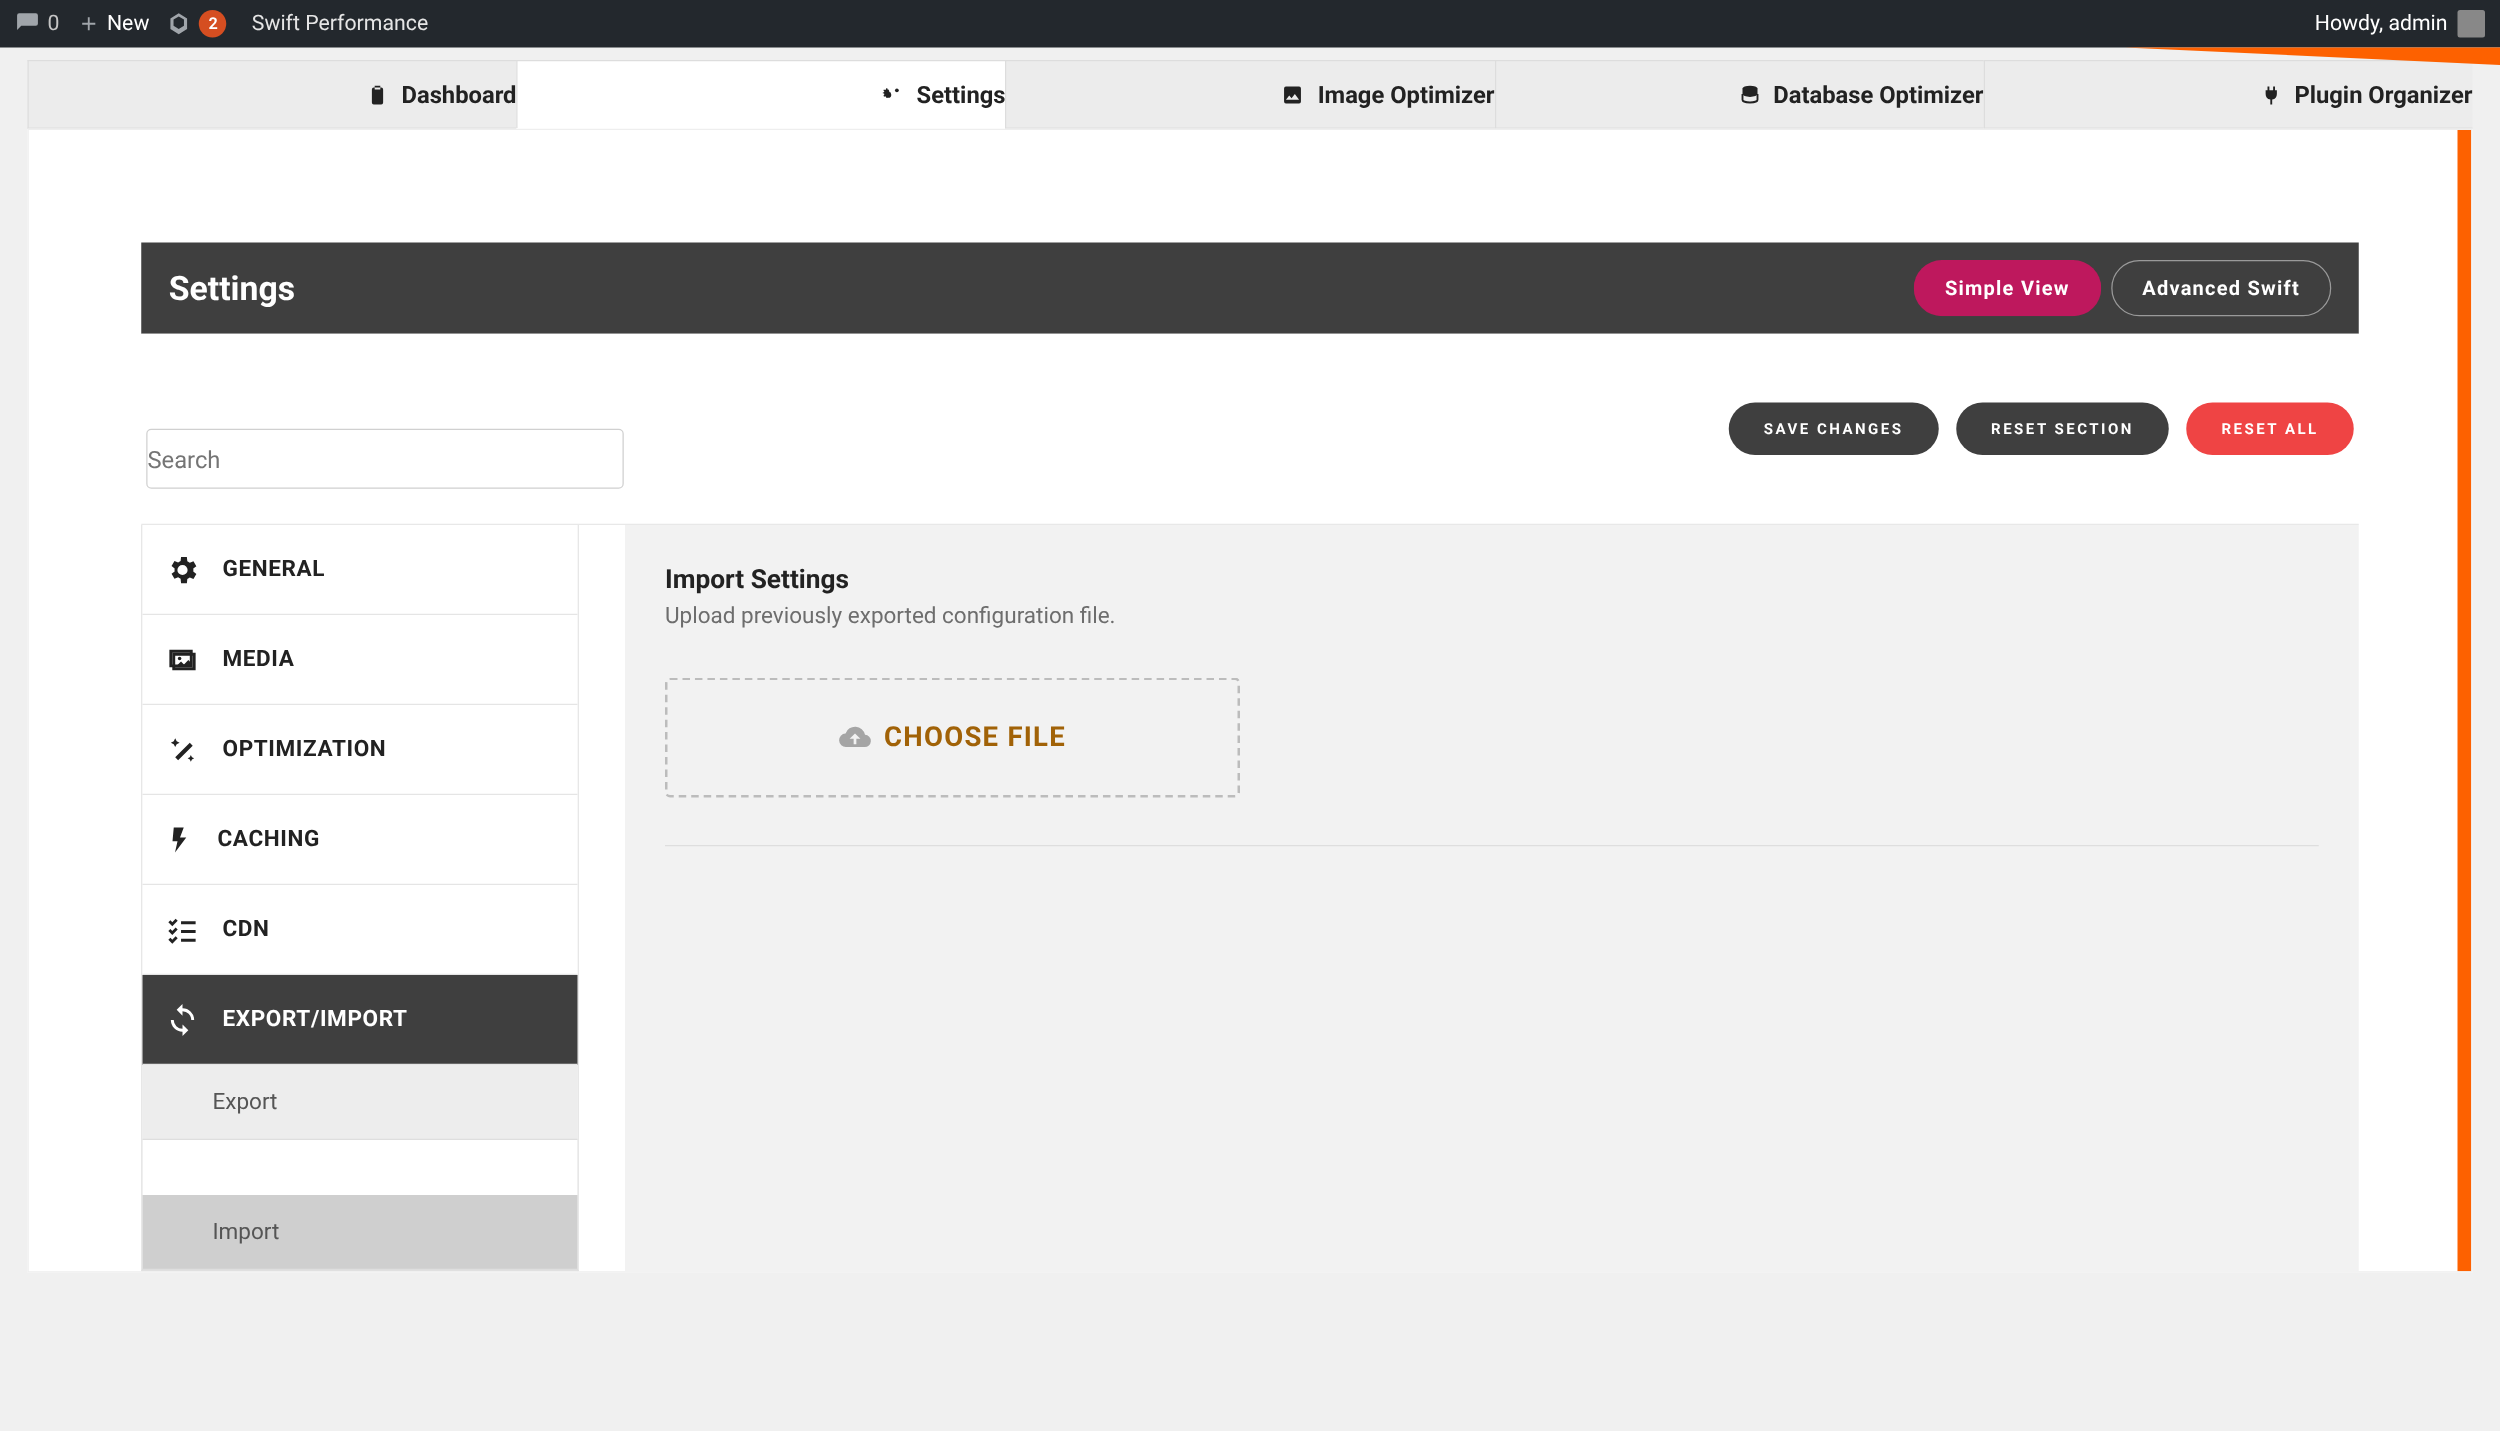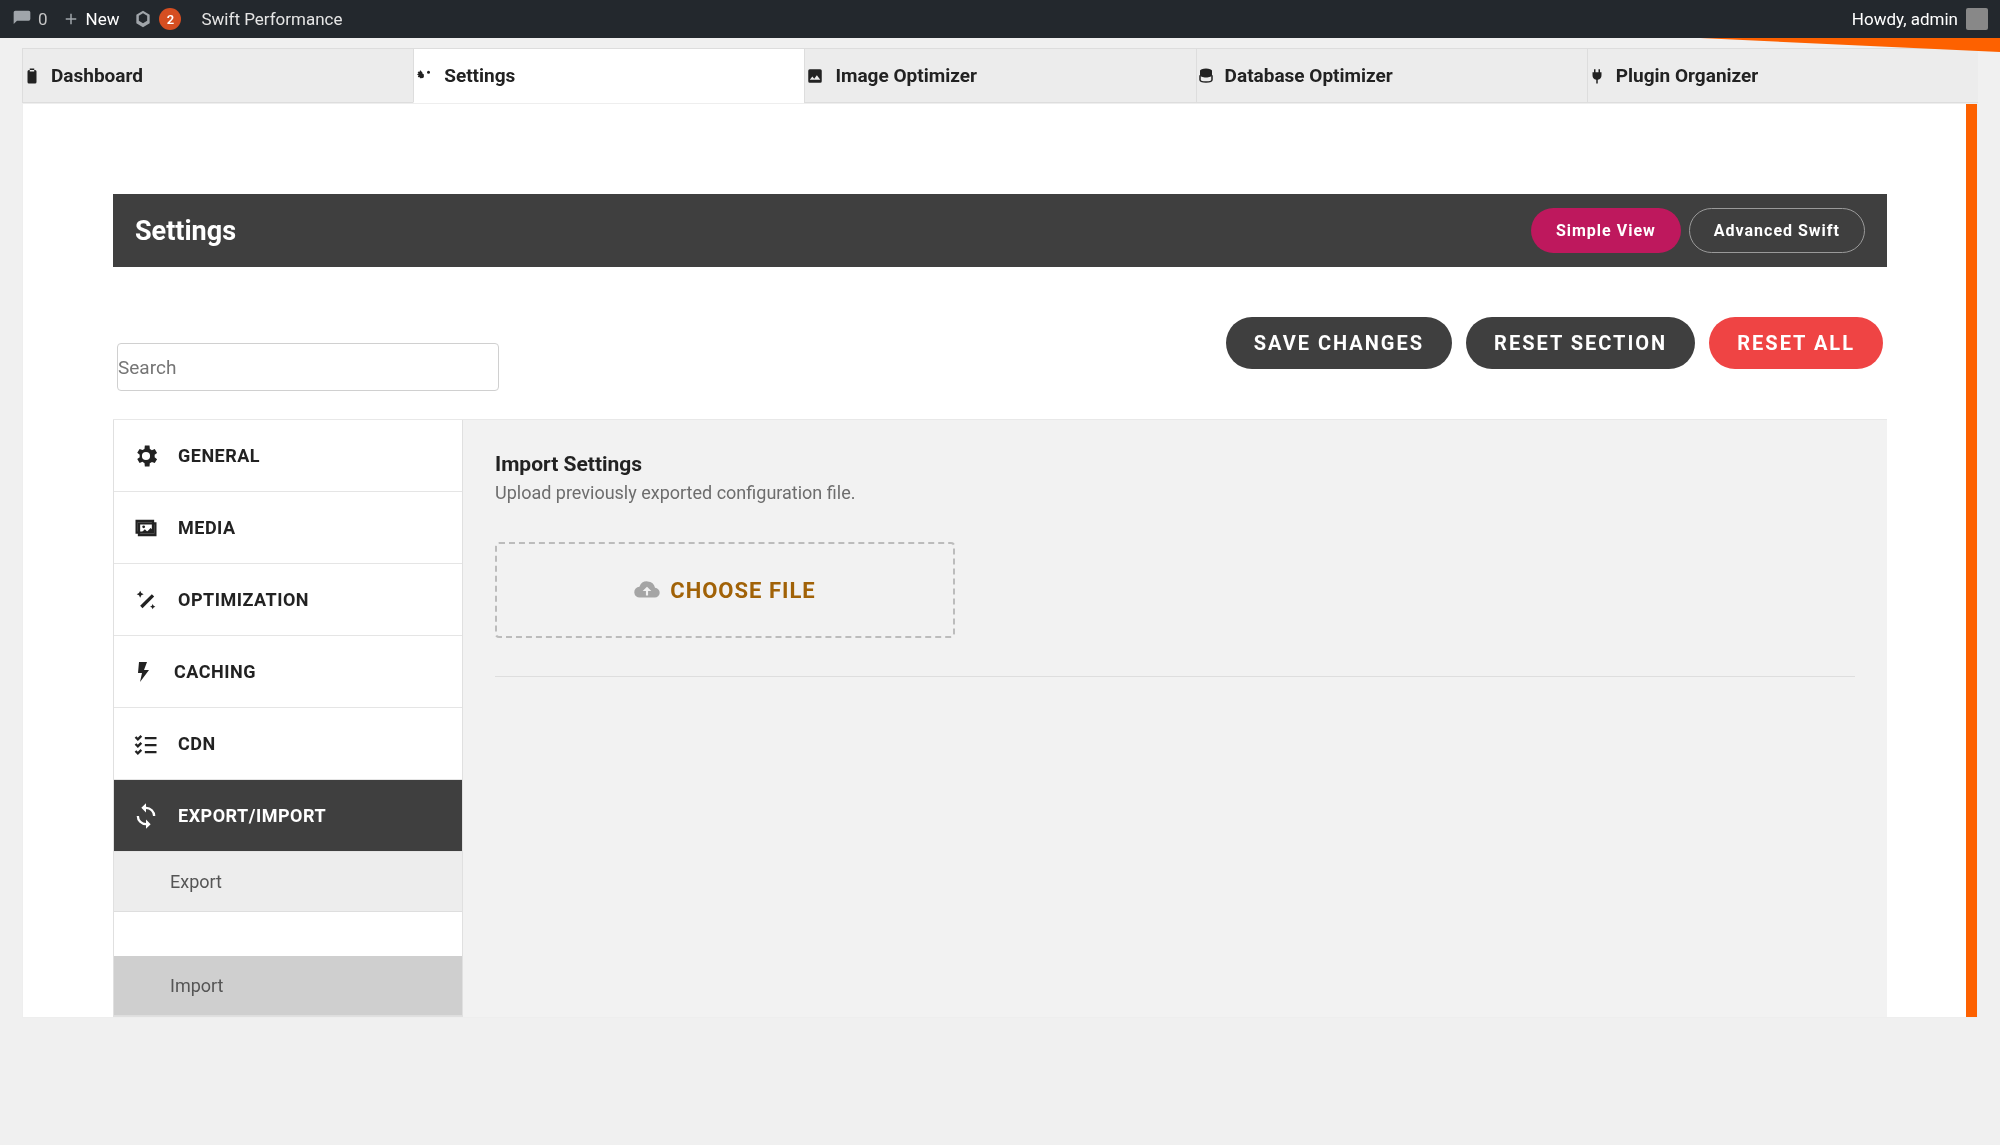--- a/index.html
+++ b/index.html
@@ -5,41 +5,41 @@
 *{box-sizing:border-box;margin:0;padding:0;font-family:-apple-system,BlinkMacSystemFont,'Segoe UI',Roboto,Helvetica,Arial,sans-serif;}
 body{background:#f0f0f0;width:2000px;height:1145px;overflow:hidden;}
 .admin-bar{background:#23282d;height:38px;display:flex;align-items:center;justify-content:space-between;color:#c5c5c5;padding:0 12px;font-size:17px;}
 .admin-left{display:flex;align-items:center;gap:14px;}
 .ab-item{display:flex;align-items:center;gap:6px;cursor:pointer;}
 .ab-badge{background:#d54e21;color:#fff;border-radius:11px;min-width:22px;height:22px;display:inline-flex;align-items:center;justify-content:center;font-size:13px;font-weight:600;padding:0 6px;}
 .admin-right{display:flex;align-items:center;gap:8px;color:#fff;}
 .avatar{width:22px;height:22px;background:#888;border-radius:2px;}
 .page-wrap{padding:10px 22px 0 22px;}
 .tabs-row{display:flex;position:relative;}
-.tab{flex:1;height:55px;background:#ececec;border:1px solid #ddd;display:flex;align-items:center;justify-content:flex-start;gap:10px;font-weight:700;font-size:19px;color:#222;cursor:pointer;border-right:none;}
+.tab{flex:1;height:55px;background:#ececec;border:1px solid #ddd;display:flex;align-items:center;justify-content:flex-end;gap:10px;font-weight:700;font-size:19px;color:#222;cursor:pointer;border-right:none;}
 .tab:last-child{border-right:1px solid #ddd;}
 .tab.active{background:#fff;border-bottom-color:#fff;}
 .corner-triangle{position:absolute;right:-22px;top:-10px;width:0;height:0;border-left:300px solid transparent;border-top:14px solid #fd6100;pointer-events:none;}
 .content-card{background:#fff;border:1px solid #eee;margin:0;overflow:hidden;position:relative;}
 .orange-strip{position:absolute;right:0;top:0;bottom:0;width:11px;background:#fd6100;}
 .inner-pad{padding:90px 90px 0 90px;}
 .panel-header{background:#3f3f3f;display:flex;align-items:center;justify-content:space-between;padding:14px 22px;border-radius:0;}
 .panel-title{color:#fff;font-size:27px;font-weight:700;}
 .view-buttons{display:flex;gap:8px;}
 .view-btn{border-radius:999px;padding:12px 24px;font-size:16px;font-weight:700;letter-spacing:1px;cursor:pointer;border:1px solid transparent;}
 .view-simple{background:#be185d;color:#fff;}
 .view-advanced{background:transparent;color:#fff;border:1px solid #9a9a9a;}
 .panel-body{background:#fff;}
 .search-row{display:flex;align-items:center;justify-content:space-between;padding:28px 4px 28px 4px;border-bottom:1px solid #e8e8e8;}
 .search-input{width:382px;height:48px;border:1px solid #d0d0d0;border-radius:4px;padding:0 0;font-size:19px;color:#888;margin-top:48px;}
 .btn-row{display:flex;gap:14px;}
-.pill-btn{border-radius:999px;padding:14px 28px;font-size:20px;font-weight:700;letter-spacing:2px;cursor:pointer;border:none;color:#fff;}
+.pill-btn{border-radius:999px;padding:14px 28px;font-size:12px;font-weight:700;letter-spacing:2px;cursor:pointer;border:none;color:#fff;}
 .pill-dark{background:#3f3f3f;}
 .pill-red{background:#ef4444;}
-.main-split{display:flex;}
+.main-split{display:flex;gap:37px;}
 .sidebar{width:350px;border:1px solid #e0e0e0;border-top:none;}
 .side-item{display:flex;align-items:center;gap:18px;height:72px;padding:0 18px;font-size:18px;font-weight:700;color:#222;border-bottom:1px solid #e5e5e5;background:#fff;cursor:pointer;letter-spacing:0.5px;}
 .side-item.active{background:#3f3f3f;color:#fff;}
 .sub-item{display:flex;align-items:center;height:60px;padding:0 18px 0 56px;font-size:18px;color:#555;background:#ededed;border-bottom:1px solid #dedede;cursor:pointer;}
 .sub-item.selected{background:#cfcfcf;margin-top:44px;}
 .content-area{flex:1;background:#f2f2f2;padding:32px 32px;}
 .setting-row{display:flex;gap:36px;padding-bottom:38px;border-bottom:1px solid #dedede;flex-direction:column;}
 .setting-text{width:420px;}
 .setting-title{font-size:21px;font-weight:700;color:#222;margin-bottom:4px;}
 .setting-desc{font-size:18px;color:#6d6d6d;line-height:1.45;}

